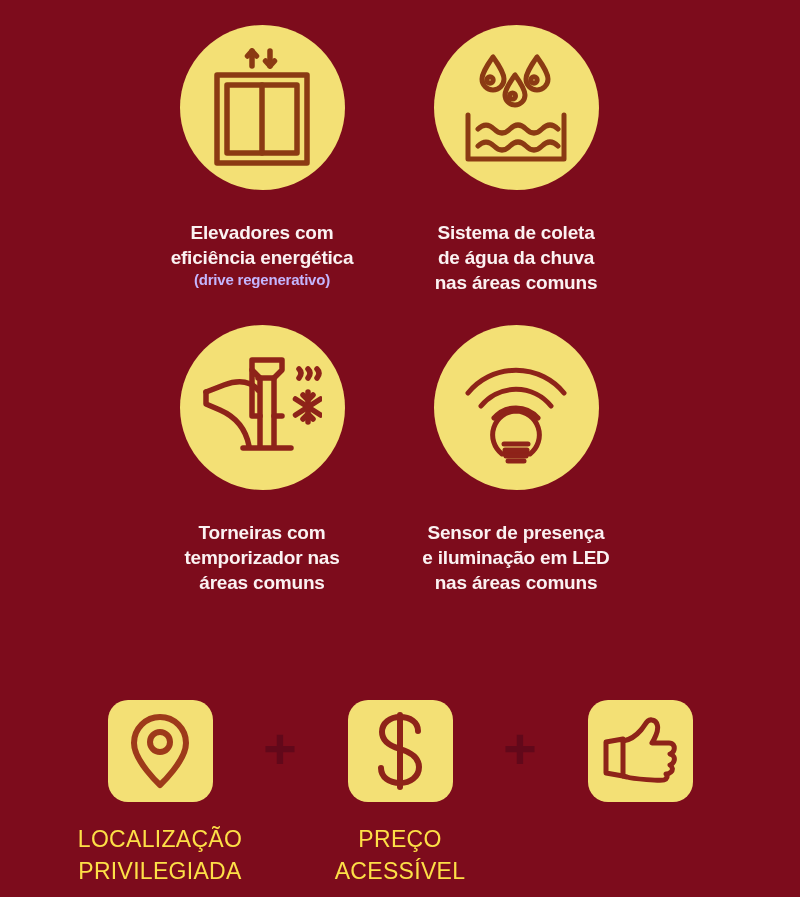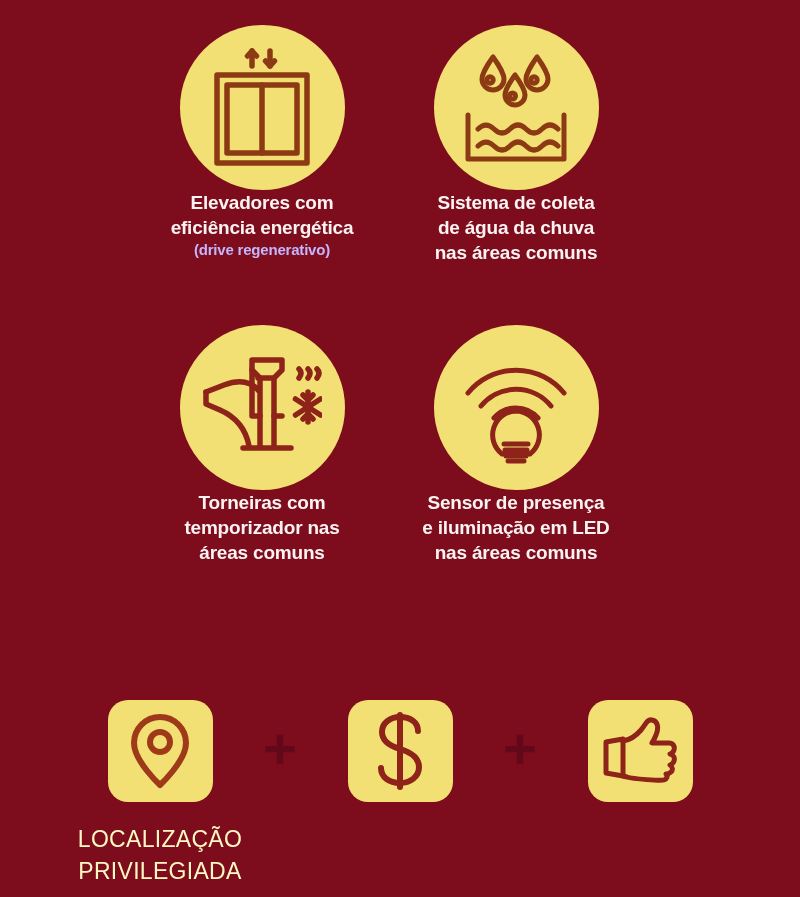--- a/index.html
+++ b/index.html
@@ -40,20 +40,21 @@
     height: 165px;
     border-radius: 50%;
     background: #F3E075;
     margin: 0 auto;
     display: flex;
     align-items: center;
     justify-content: center;
   }
 
   .feature-label {
+    margin-top: 30px;
     color: #FBF2F2;
     font-size: 19px;
     line-height: 1.32;
     font-weight: 700;
     letter-spacing: -0.2px;
     white-space: pre-line;
   }
 
   .feature-sub {
     color: #c4b5fd;
@@ -85,21 +86,21 @@
     border-radius: 20px;
     background: #F3E075;
     margin: 0 auto;
     display: flex;
     align-items: center;
     justify-content: center;
   }
 
   .trio-label {
     margin-top: 22px;
-    color: #fef9c3;
+    color: #fde047;
     font-size: 23px;
     line-height: 1.38;
     letter-spacing: 0.3px;
     white-space: pre-line;
   }
 
   .plus {
     width: 60px;
     height: 102px;
     display: flex;
@@ -261,20 +262,22 @@
     <div class="rounded-square">
       <span>
         <svg width="64" height="80" viewBox="0 0 64 80">
           <g fill="none" stroke="#8E2319" stroke-width="6" stroke-linecap="round" stroke-linejoin="round">
             <path d="M32 4 L32 76"></path>
             <path d="M50 20 C50 11 42 6 32 6 C22 6 14 12 14 21 C14 30 22 35 32 38 C42 41 51 46 51 56 C51 66 42 72 32 72 C21 72 13 66 13 57"></path>
           </g>
         </svg>
       </span>
     </div>
+    <div class="trio-label">PREÇO
+ACESSÍVEL</div>
   </div>
 
   <div class="plus">+</div>
 
   <div class="trio-item">
     <div class="rounded-square">
       <span>
         <svg width="74" height="70" viewBox="0 0 74 70">
           <g fill="none" stroke="#8E2319" stroke-width="5" stroke-linecap="round" stroke-linejoin="round">
 

